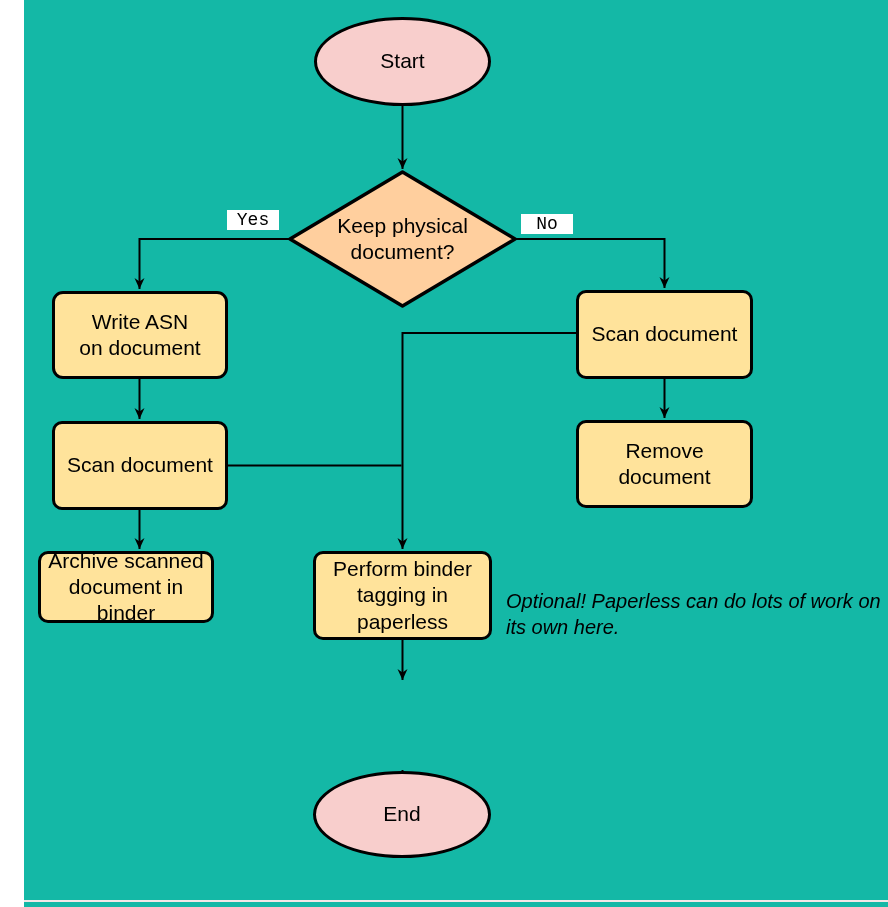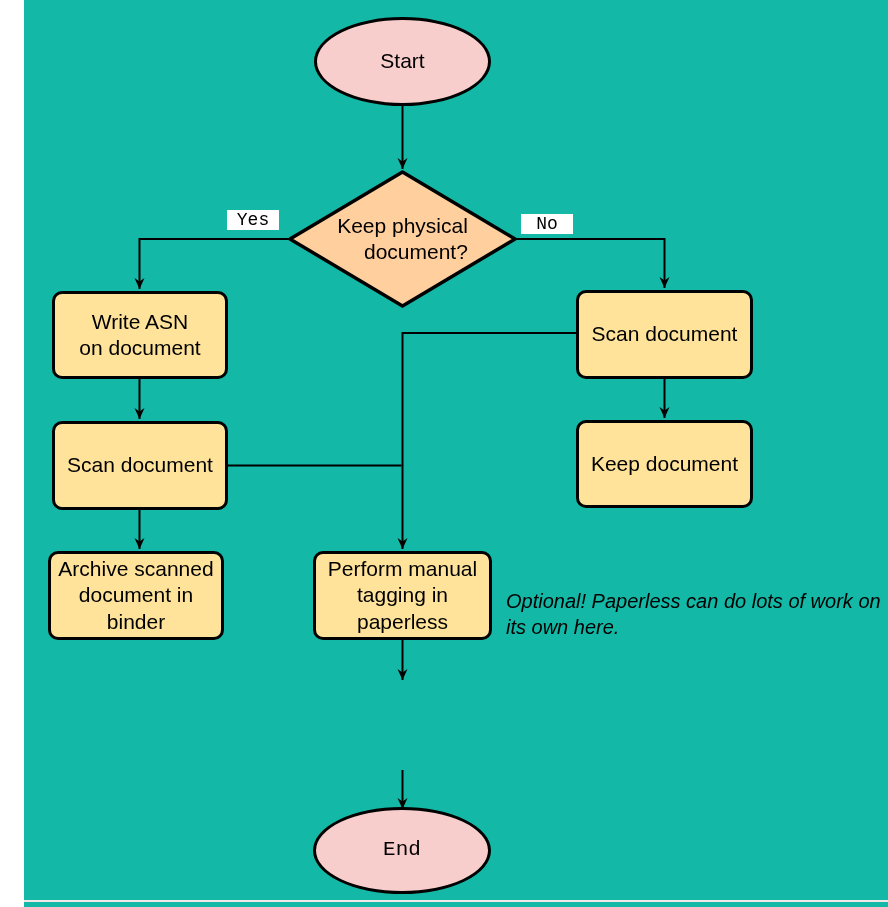--- a/index.html
+++ b/index.html
@@ -16,21 +16,21 @@
     position:absolute; box-sizing:border-box;
     border:3px solid #000000; border-radius:10px; background:#ffe39b;
     display:flex; align-items:center; justify-content:center;
     text-align:center; font-size:21px; line-height:1.24;
     white-space:pre-line; padding:4px;
   }
   .terminal { border-radius:50%; background:#f8cecc; border-width:3.5px; }
   .decision-label {
     position:absolute; background:transparent; border:none;
     display:flex; align-items:center; justify-content:center;
-    text-align:right; font-size:21px; line-height:1.24; white-space:pre-line;
+    text-align:center; font-size:21px; line-height:1.24; white-space:pre-line;
   }
   .edge-label {
     position:absolute; font-size:18px; text-align:center; background:#ffffff;
     padding:0 2px;
     font-family:Liberation Mono, monospace;
   }
   .annotation {
     position:absolute; left:482px; top:588px; width:420px;
     font-size:20px; font-style:italic; line-height:1.3; white-space:pre-line;
   }
@@ -66,38 +66,38 @@
   </svg>
 
   <div class="node terminal" style="left:290px; top:17px; width:177px; height:89px;">Start</div>
 
   <div class="decision-label" style="left:286px; top:196px; width:185px; height:86px;">Keep physical
 document?</div>
 
   <div class="edge-label" style="left:203px; top:210px; width:48px;">Yes</div>
   <div class="edge-label" style="left:497px; top:214px; width:48px;">No</div>
 
-  <div class="node" style="left:28px; top:291px; width:176px; height:88px;">Write ASN
+  <div class="node" style="left:28px; top:291px; width:176px; height:88px;border-radius:11px;">Write ASN
 on document</div>
 
   <div class="node" style="left:28px; top:421px; width:176px; height:89px;">Scan document</div>
 
-  <div class="node" style="left:24px; top:551px; width:176px; height:89px;">Archive scanned
+  <div class="node" style="left:14px; top:551px; width:176px; height:72px;">Archive scanned
 document in
 binder</div>
 
   <div class="node" style="left:552px; top:290px; width:177px; height:89px;">Scan document</div>
 
-  <div class="node" style="left:552px; top:420px; width:177px; height:88px;">Keep document</div>
+  <div class="node" style="left:552px; top:420px; width:177px; height:88px;">Remove document</div>
 
-  <div class="node" style="left:289px; top:551px; width:179px; height:89px;">Perform manual
+  <div class="node" style="left:289px; top:551px; width:179px; height:89px;">Perform binder
 tagging in
 paperless</div>
 
 
-  <div class="node terminal" style="left:289px; top:807px; width:178px; height:87px;font-family:Liberation Mono, monospace;">End</div>
+  <div class="node terminal" style="left:289px; top:771px; width:178px; height:87px;">End</div>
 
   <div class="annotation">Optional! Paperless can do lots of work on
 its own here.</div>
 
   <div class="bottom-rule"></div>
 
 </div>
 
 </body></html>

